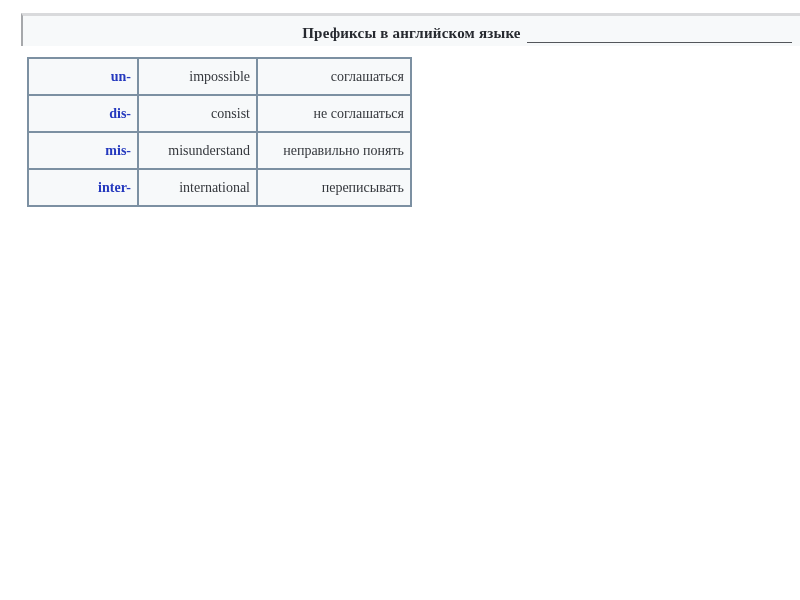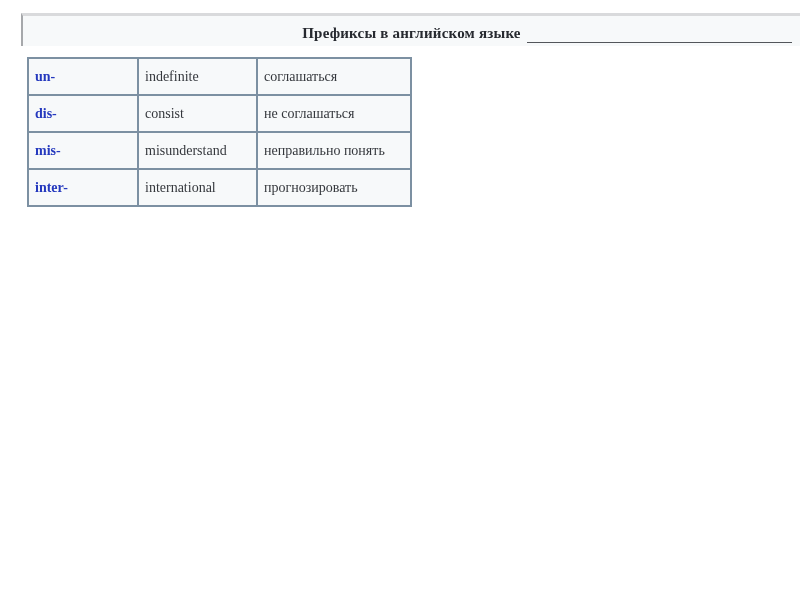--- a/index.html
+++ b/index.html
@@ -46,21 +46,21 @@
   table.prefix-table {
     position: absolute;
     left: 27px;
     top: 57px;
     border-collapse: collapse;
     background: #f7f9fa;
     border: 2px solid #64798d;
   }
   .prefix-table td {
     border: 2px solid #7c90a2;
-    text-align: left;
+    text-align: right;
     vertical-align: top;
     padding: 4px 6px;
     line-height: 27px;
     font-size: 14px;
     color: #34373c;
     white-space: pre-line;
     box-sizing: border-box;
   }
   .prefix-table col.c1 { width: 110px; }
   .prefix-table col.c2 { width: 119px; }
@@ -84,34 +84,34 @@
 
   <table class="prefix-table">
     <colgroup>
       <col class="c1">
         <col class="c2">
         <col class="c3">
     </colgroup>
     <tbody>
         <tr>
           <td class="prefix">un-</td>
-          <td>indefinite</td>
+          <td>impossible</td>
           <td>соглашаться</td>
         </tr>
         <tr>
           <td class="prefix">dis-</td>
           <td>consist</td>
           <td>не соглашаться</td>
         </tr>
         <tr>
           <td class="prefix">mis-</td>
           <td>misunderstand</td>
           <td>неправильно понять</td>
         </tr>
         <tr>
           <td class="prefix">inter-</td>
           <td>international</td>
-          <td>прогнозировать</td>
+          <td>переписывать</td>
         </tr>
       </tbody>
   </table>
 
 </div>
 
 </body></html>

